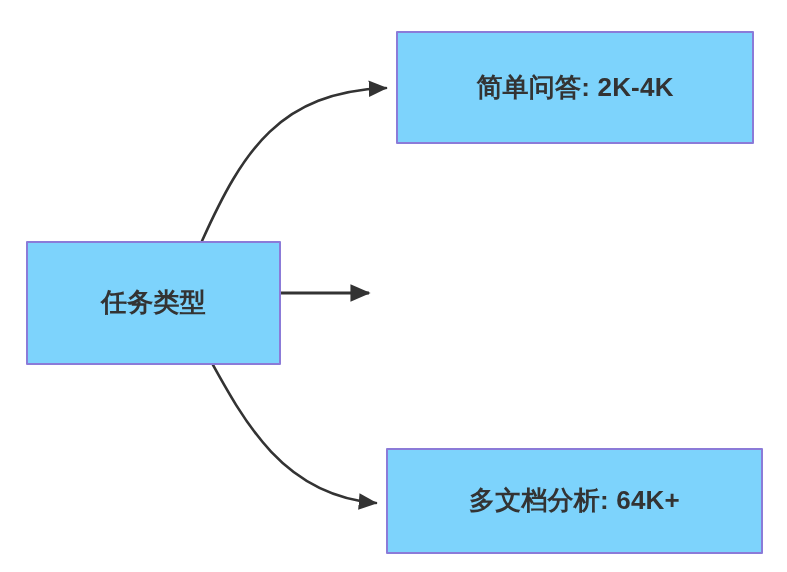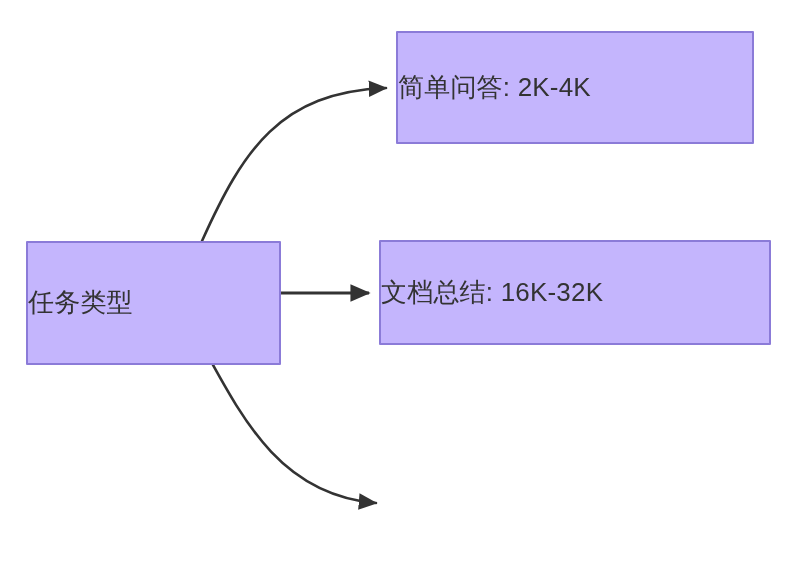--- a/index.html
+++ b/index.html
@@ -22,26 +22,28 @@
     position: absolute;
     left: 0;
     top: 0;
     width: 787px;
     height: 572px;
     pointer-events: none;
   }
   .node {
     position: absolute;
     box-sizing: border-box;
-    background: #c4b5fd;
+    background: #7dd3fc;
     border: 2.5px solid #8b7bd8;
     border-radius: 1px;
     display: flex;
     align-items: center;
+    justify-content: center;
     text-align: center;
+    font-weight: bold;
   }
   .node-label {
     color: #333333;
     font-size: 26px;
     line-height: 1.2;
     letter-spacing: 0.2px;
     white-space: nowrap;
     font-family: "Liberation Sans", "DejaVu Sans", sans-serif;
   }
   
@@ -70,18 +72,18 @@
   </svg>
 
   <div class="node" id="node-root">
     <span class="node-label">任务类型</span>
   </div>
 
   <div class="node" id="node-simple-qa">
     <span class="node-label">简单问答: 2K-4K</span>
   </div>
 
-  <div class="node" id="node-doc-sum">
-    <span class="node-label">文档总结: 16K-32K</span>
+
+  <div class="node" id="node-multi-doc">
+    <span class="node-label">多文档分析: 64K+</span>
   </div>
-
 
 </div>
 
 </body></html>

